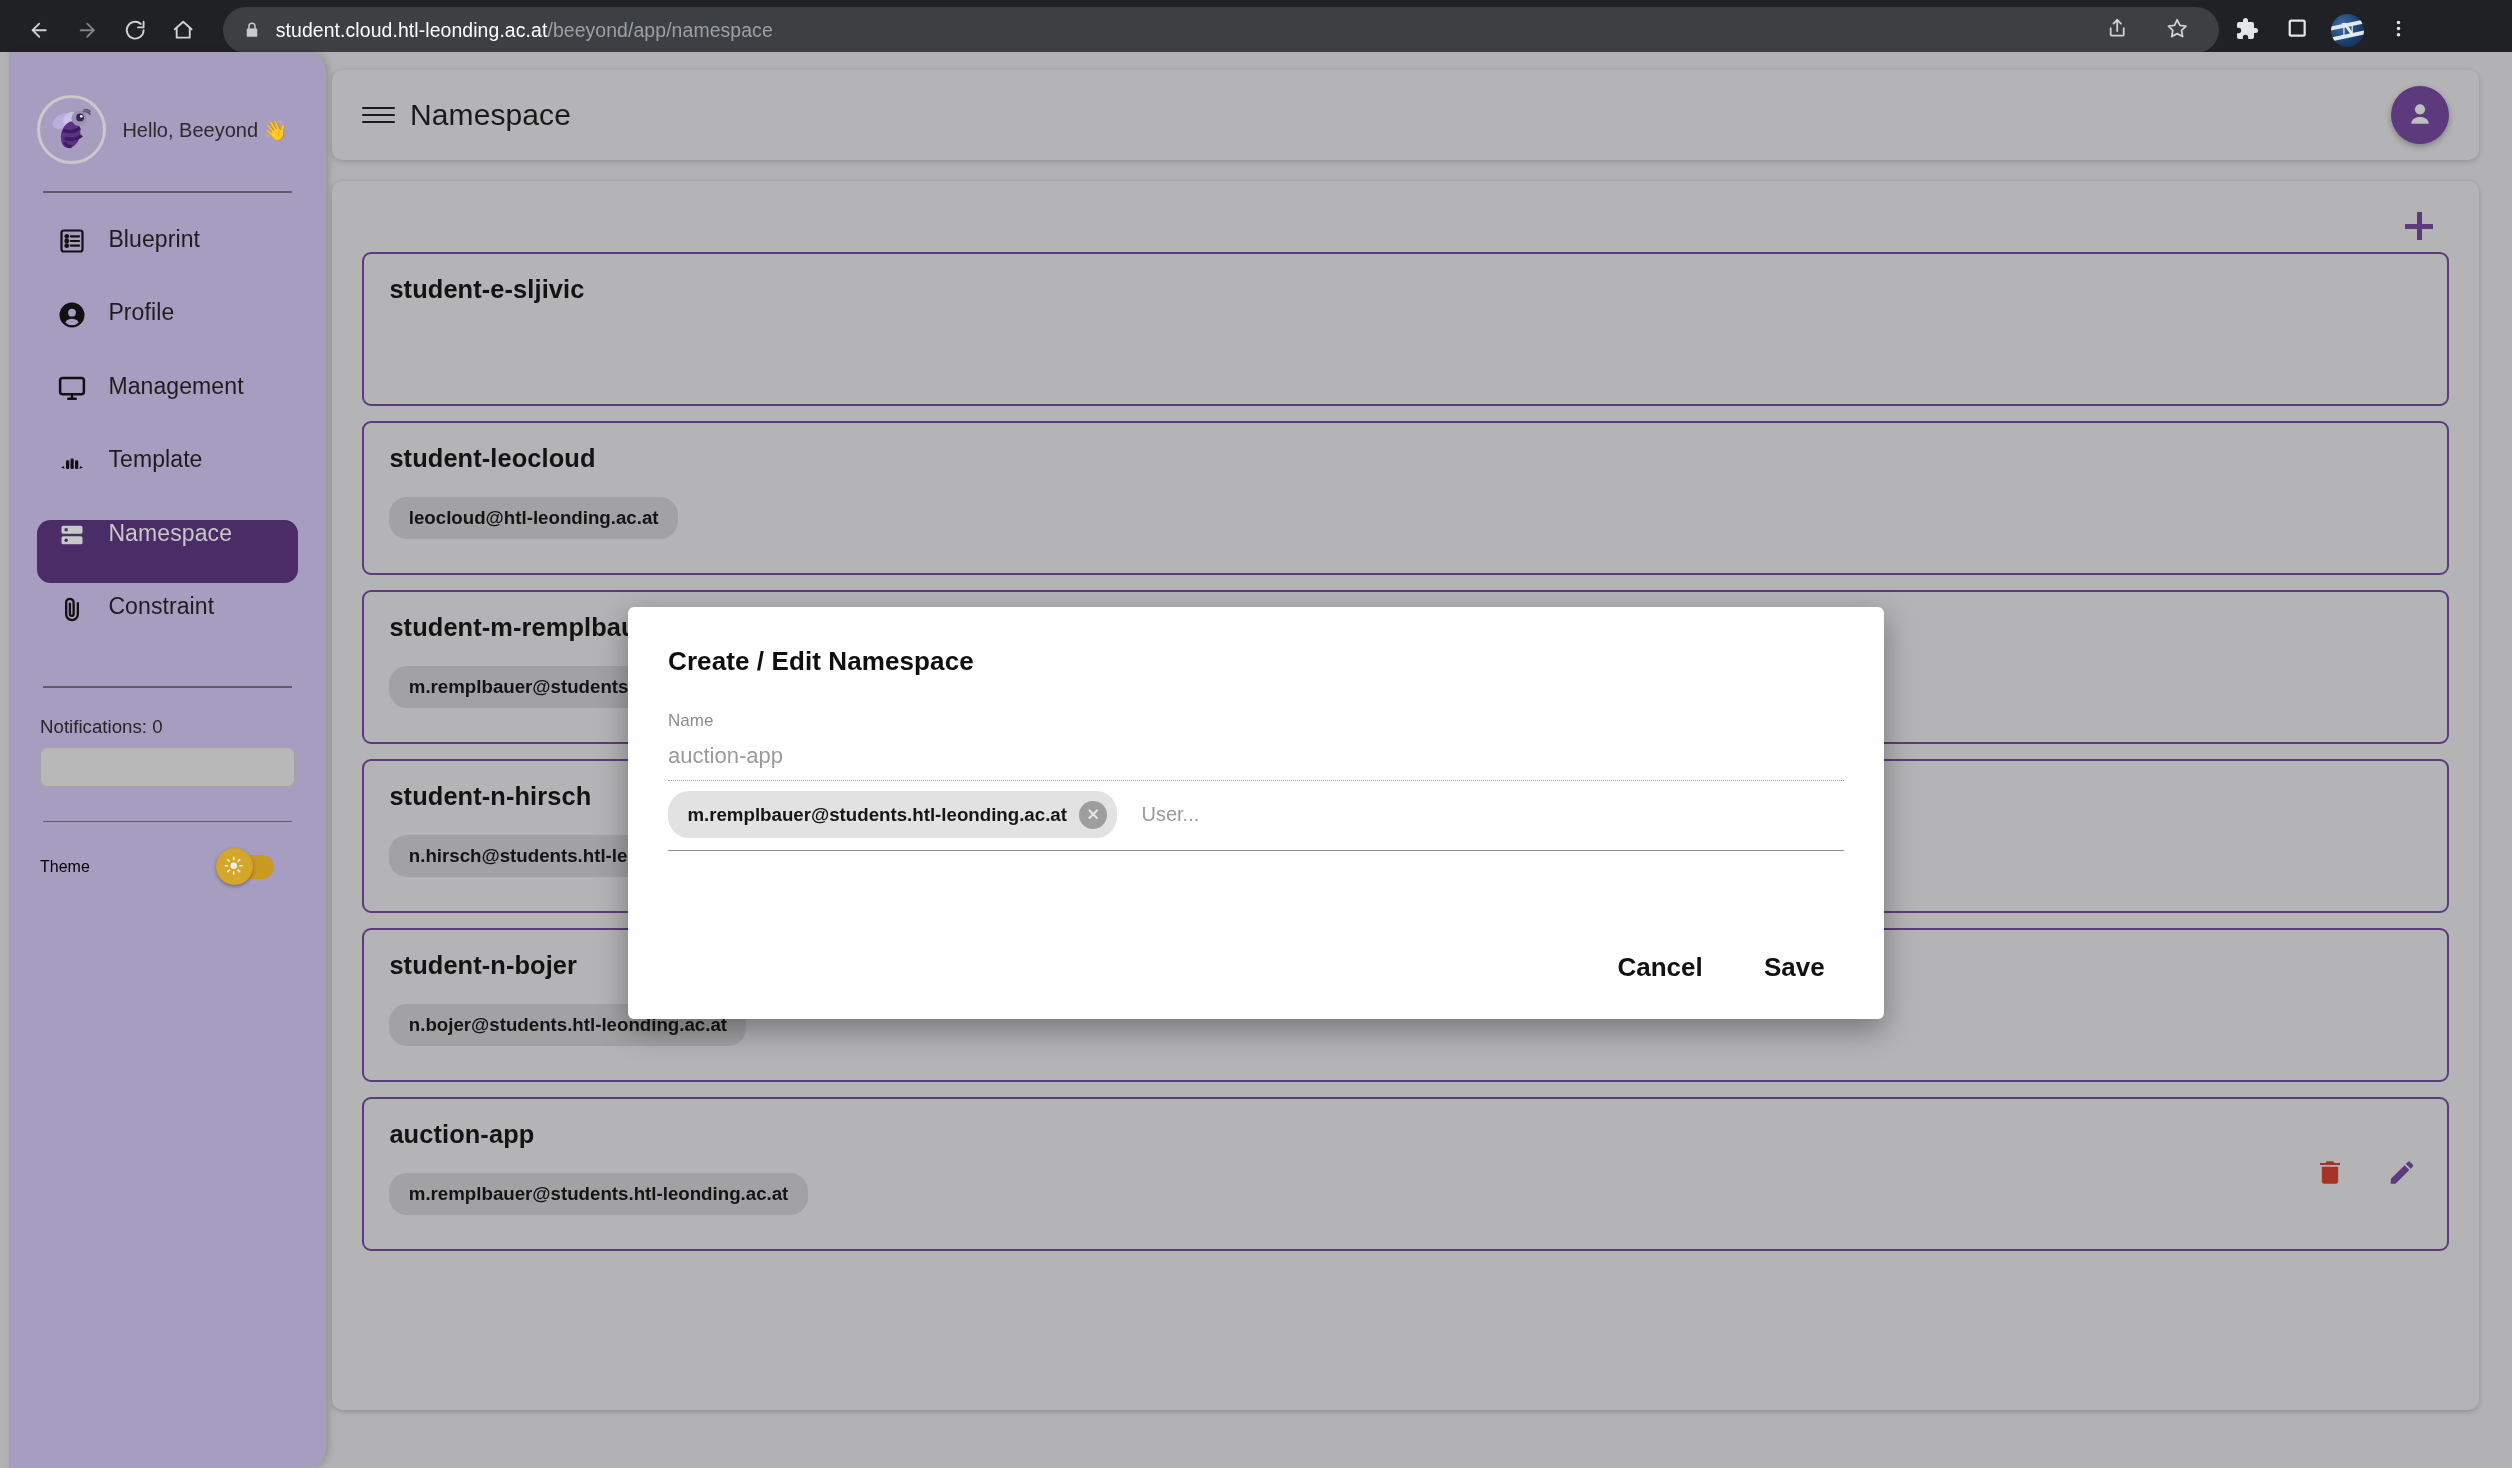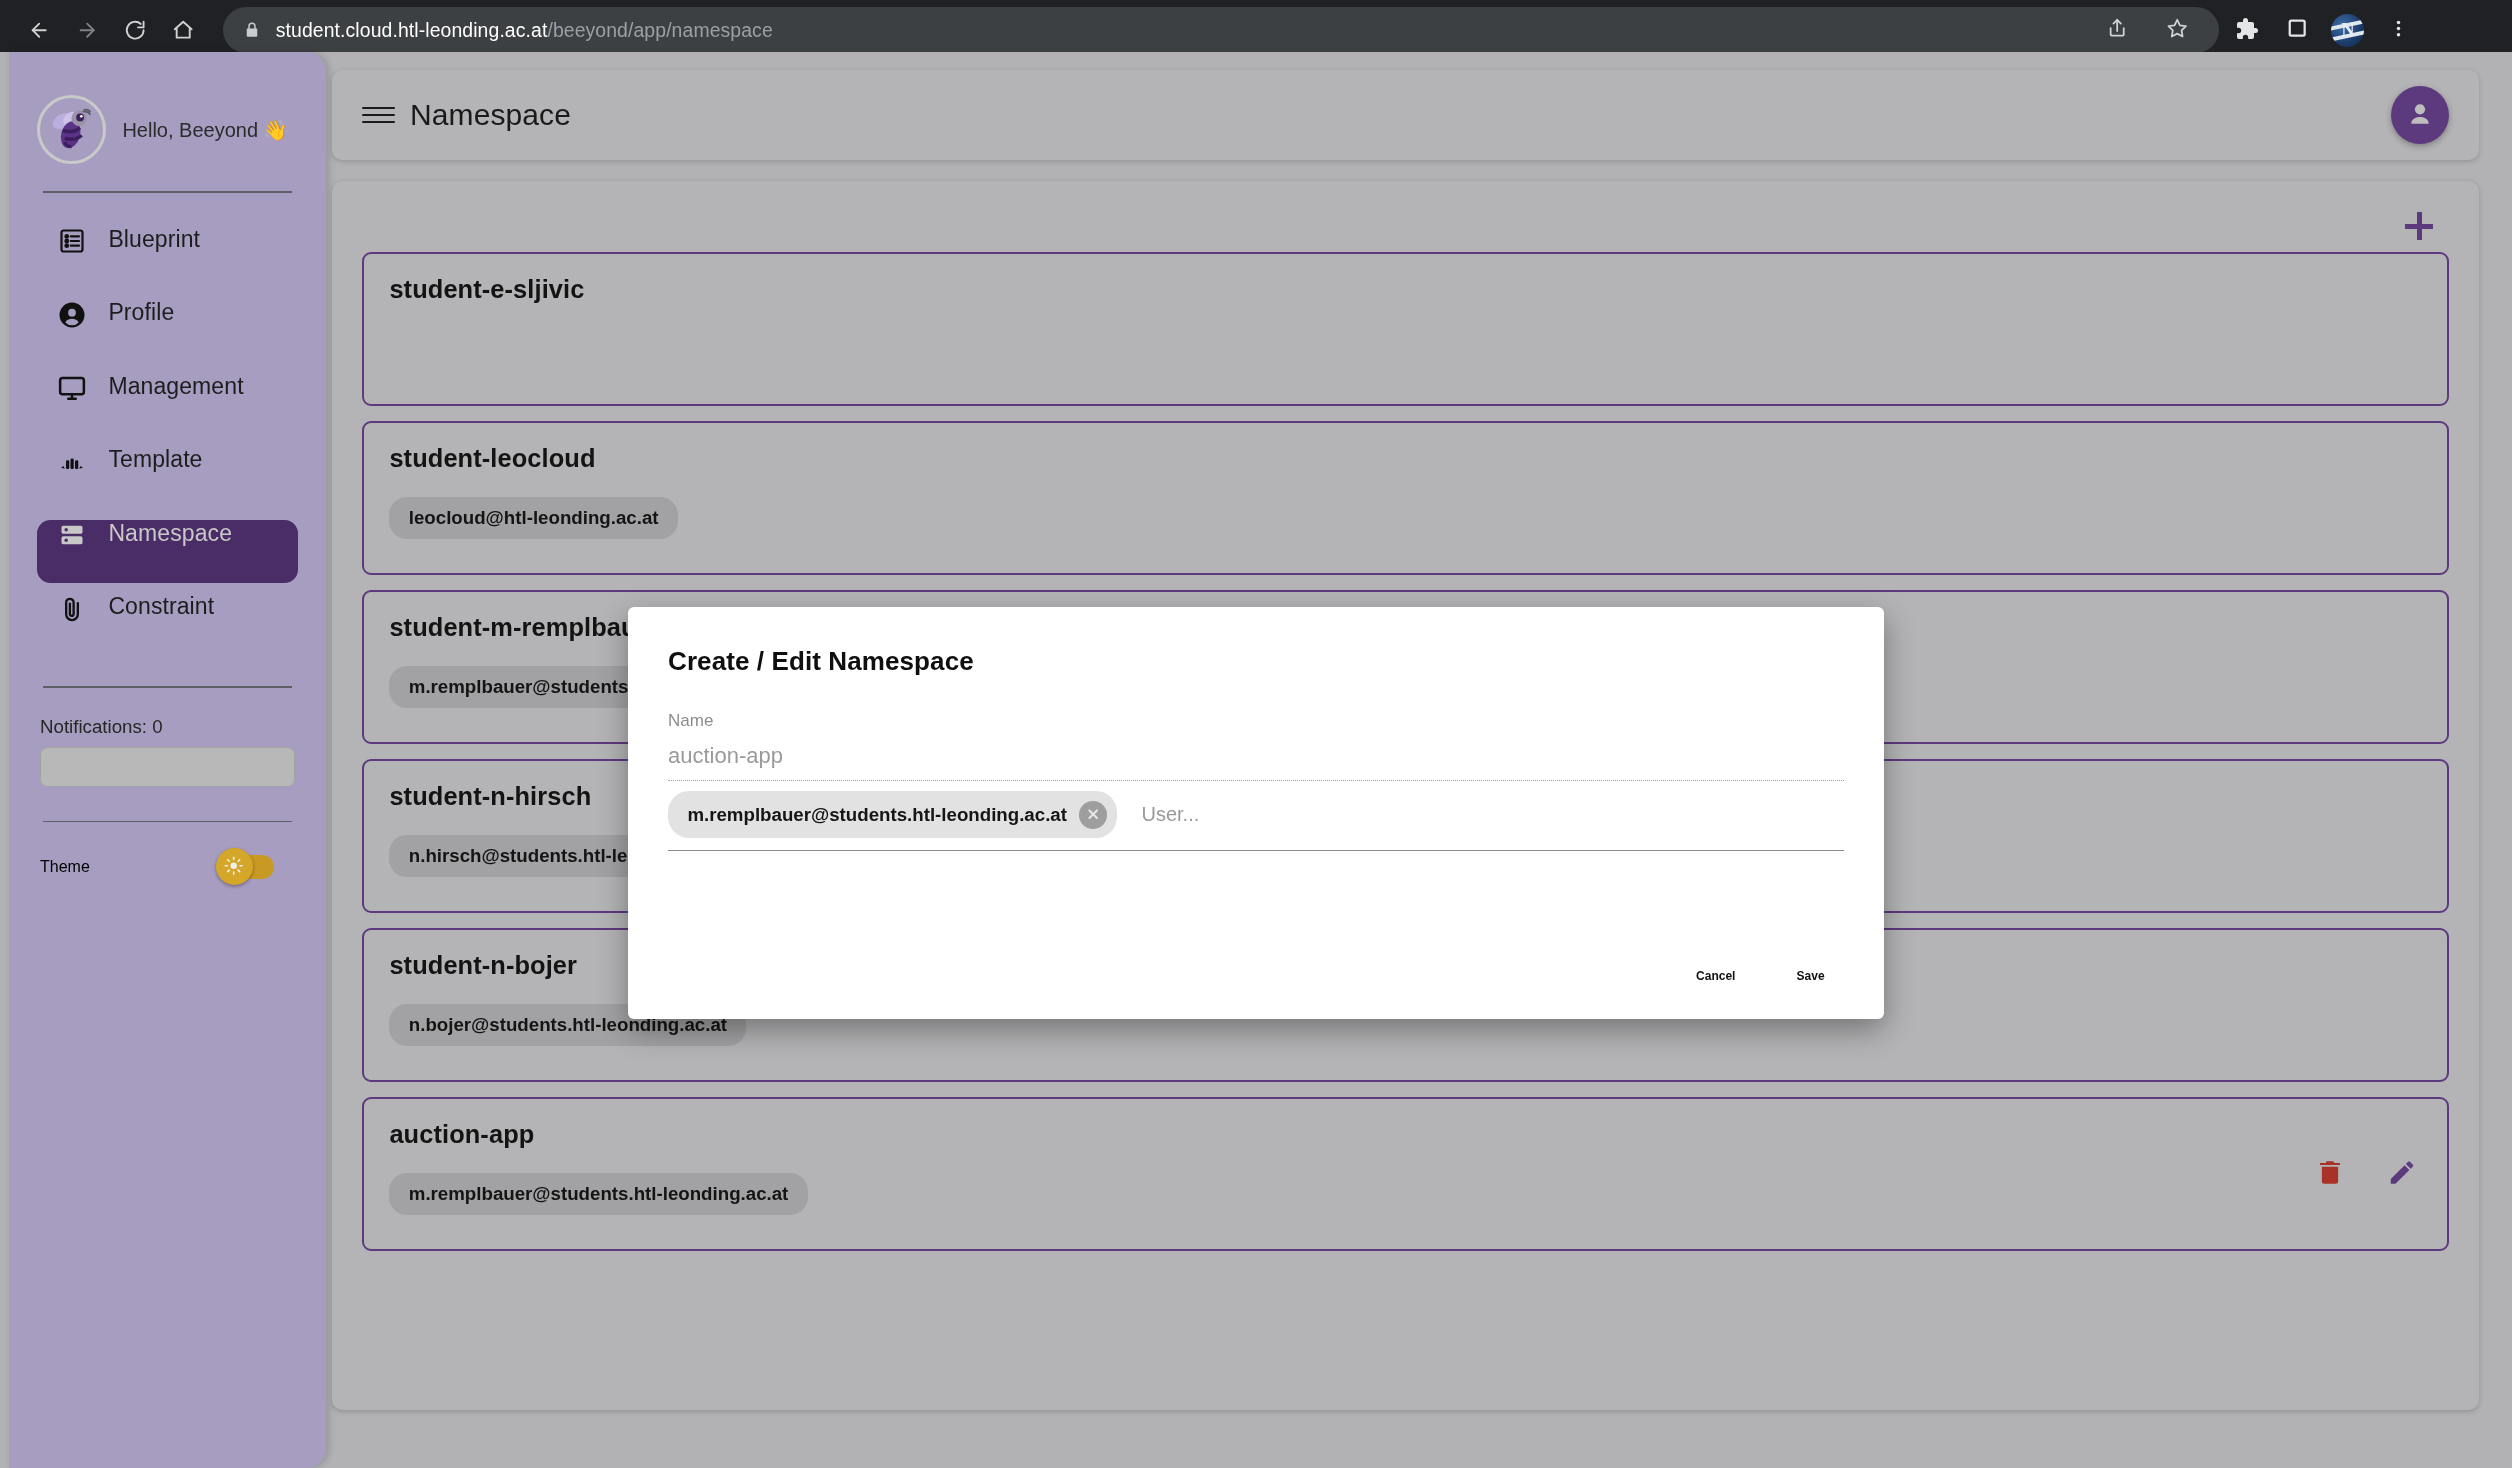--- a/index.html
+++ b/index.html
@@ -221,21 +221,21 @@
     width: 28px; height: 28px; border-radius: 50%;
     background: #9e9e9e; display: flex; align-items: center; justify-content: center;
     flex: 0 0 28px;
   }
   .user-placeholder { font-size: 20px; color: #9a9a9a; margin-left: 24px; }
   .dlg-actions {
     position: absolute; right: 40px; bottom: 22.4px;
     display: flex; align-items: center; gap: 22.4px;
   }
   .dlg-btn {
-    font-size: 12px; color: #111; font-weight: bold;
+    font-size: 26px; color: #111; font-weight: bold;
     padding: 13.5px 19.4px; border-radius: 4.5px;
     background: transparent; border: none;
     font-family: "Liberation Sans", sans-serif;
     text-align: right;
   }
 </style>
 </head>
 <body>
 
 <div id="browser-chrome">

